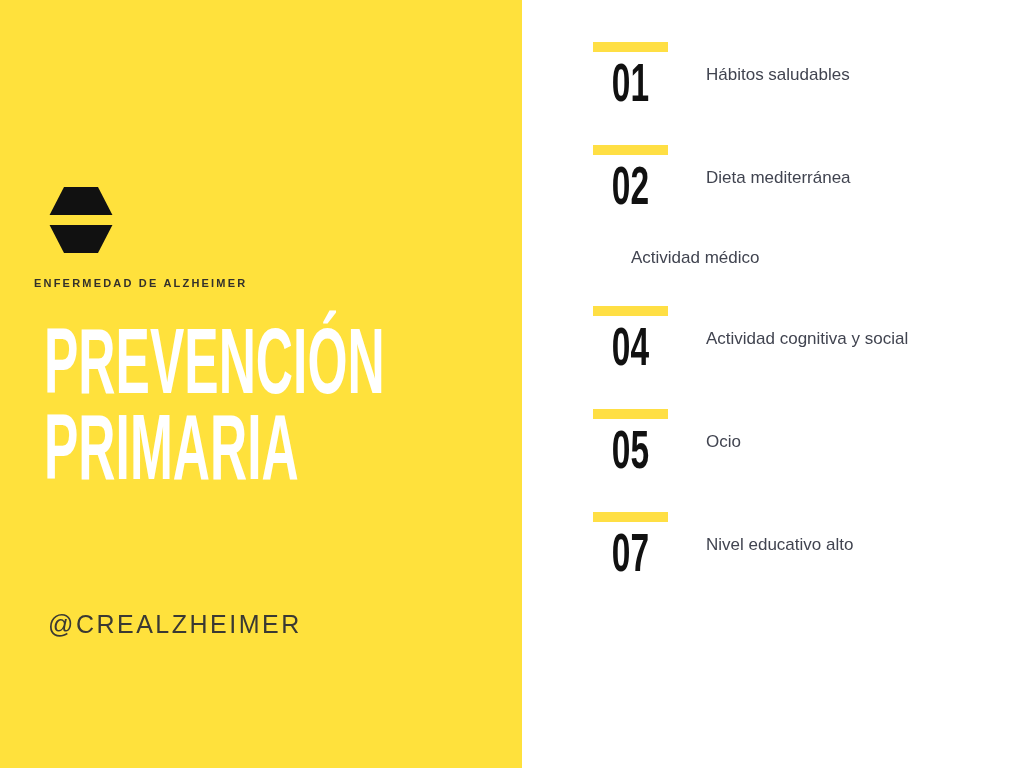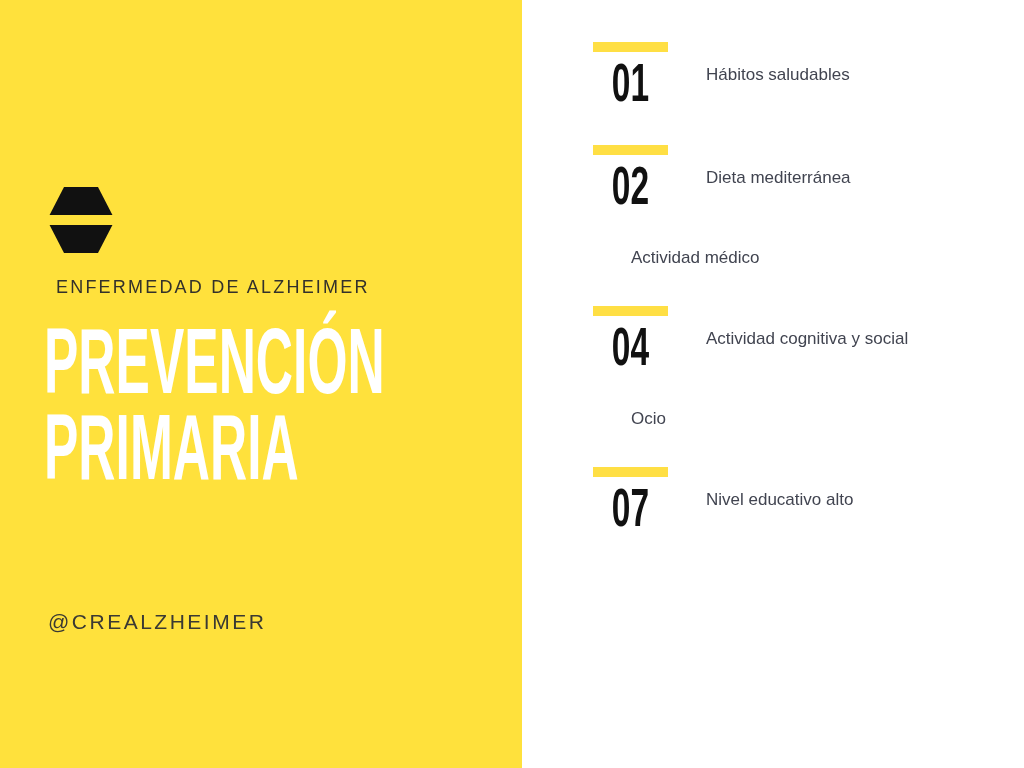--- a/index.html
+++ b/index.html
@@ -29,40 +29,40 @@
     position:absolute;left:0;top:0;
     width:522px;height:768px;
     background:var(--panel_yellow);
   }
   .logo{
     position:absolute;left:47px;top:187px;
     width:68px;height:66px;
   }
   .logo svg{display:block;width:68px;height:66px;}
   .eyebrow{
-    position:absolute;left:56px;top:277px;
-    font-size:18px;font-weight:normal;
+    position:absolute;left:34px;top:277px;
+    font-size:11px;font-weight:bold;
     letter-spacing:2.2px;
     color:var(--eyebrow_ink);
     white-space:nowrap;
   }
   .title{
     position:absolute;left:44px;top:318px;
     font-size:92px;font-weight:bold;
     line-height:86px;
     color:var(--title_white);
     transform:scaleX(0.56);
     transform-origin:left top;
     white-space:nowrap;
     letter-spacing:0;
   }
   .title span{display:block;}
   .handle{
     position:absolute;left:48px;top:610px;
-    font-size:21px;font-weight:400;
+    font-size:25px;font-weight:400;
     letter-spacing:2.5px;
     color:var(--handle_ink);
     white-space:nowrap;
   }
   
   .right-panel{
     position:absolute;left:522px;top:0;
     width:502px;height:592px;
     padding:42px 0 0 71px;
     background:var(--page_white);
@@ -147,20 +147,24 @@
 
     <div class="item">
       <div class="item-left">
         <div class="bar"></div>
         <div class="num">04</div>
       </div>
       <div class="label">Actividad cognitiva y social</div>
     </div>
 
     <div class="item">
+      <div class="item-left">
+        <div class="bar"></div>
+        <div class="num">05</div>
+      </div>
       <div class="label">Ocio</div>
     </div>
 
 
     <div class="item">
       <div class="item-left">
         <div class="bar"></div>
         <div class="num">07</div>
       </div>
       <div class="label">Nivel educativo alto</div>

